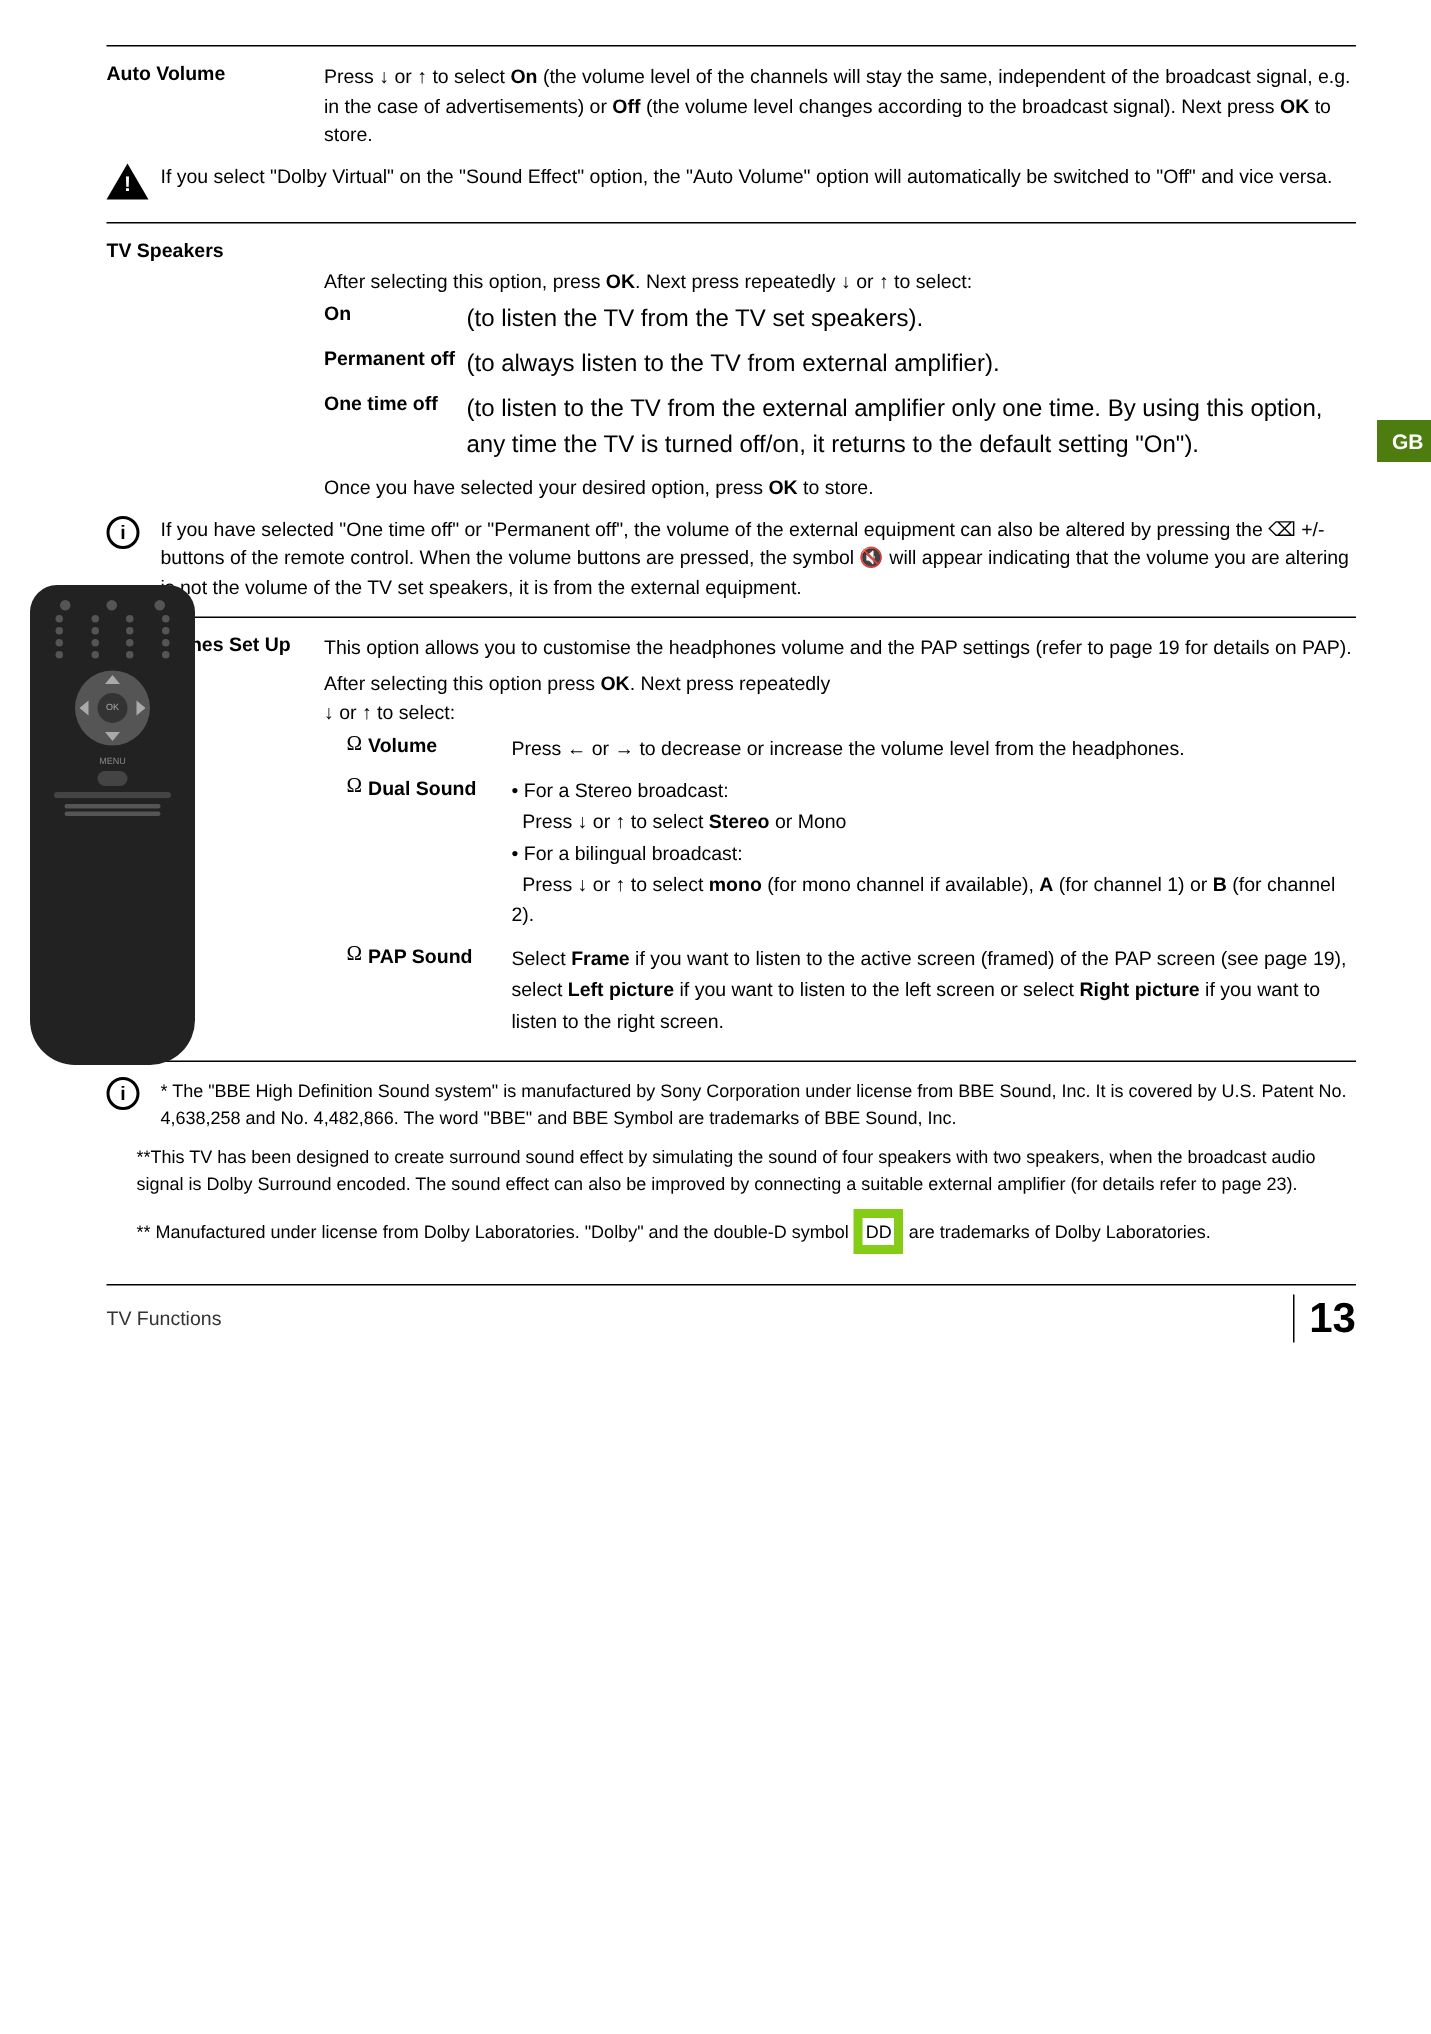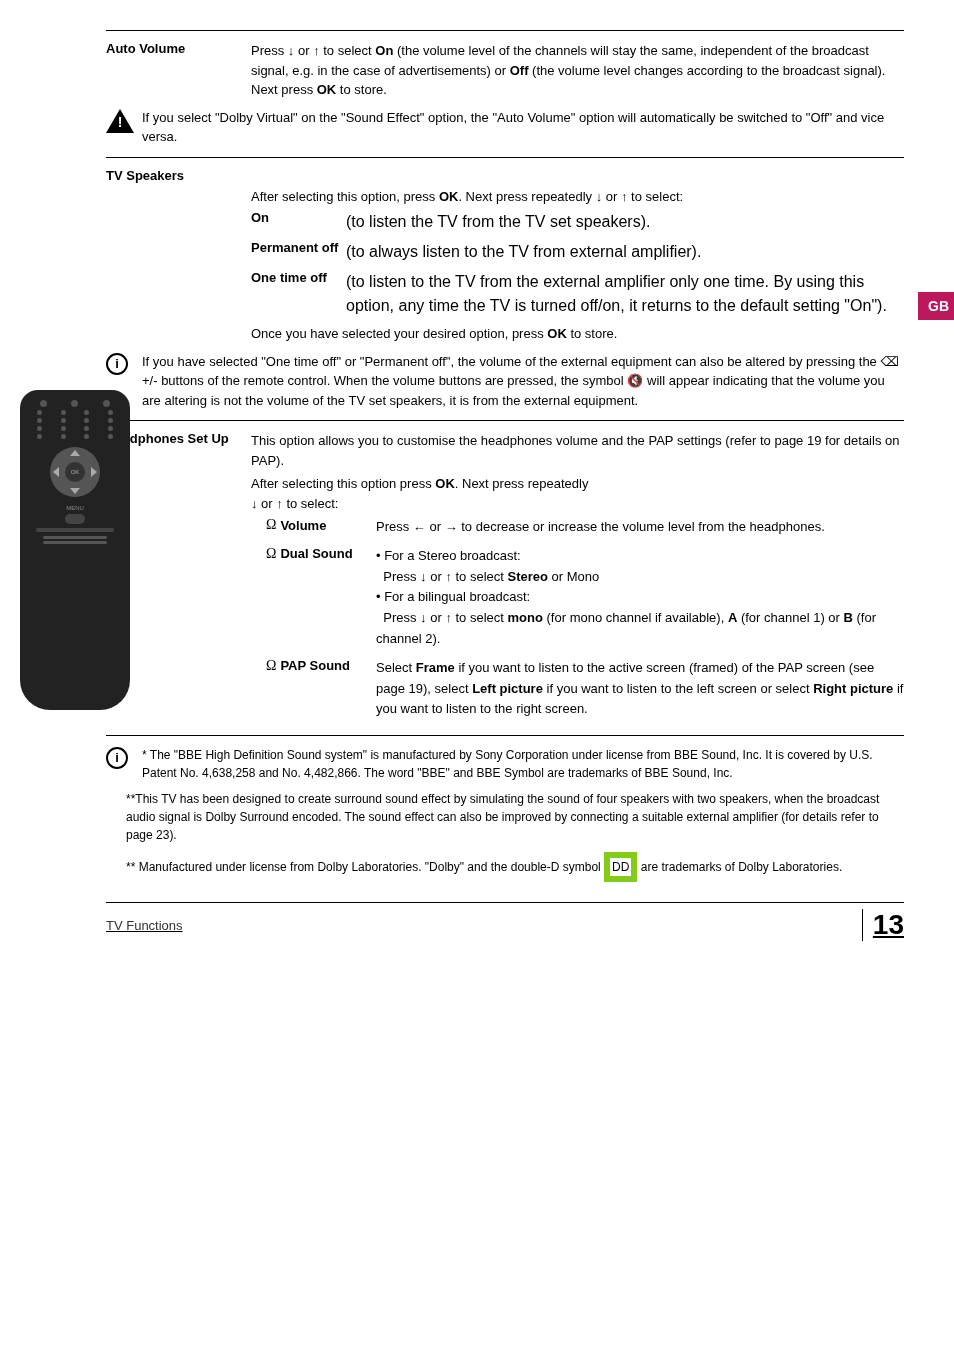--- a/index.html
+++ b/index.html
@@ -14,31 +14,31 @@
     }
     .page {
       width: 954px;
       min-height: 1356px;
       padding: 20px 0;
       position: relative;
     }
     .gb-tab {
       position: absolute;
       right: 0;
-      top: 292px;
-      background: #be185d;
+      top: 280px;
+      background: #4d7c0f;
       color: #fff;
       font-weight: bold;
       font-size: 14px;
       padding: 6px 10px;
       width: 36px;
       text-align: center;
     }
     .content-area {
-      margin-left: 106px;
+      margin-left: 71px;
       margin-right: 50px;
     }
     hr.section-divider {
       border: none;
       border-top: 1px solid #000;
       margin: 10px 0;
     }
 
     
     .remote-container {
@@ -268,21 +268,20 @@
       margin-bottom: 8px;
       margin-left: 20px;
     }
     .page-footer {
       display: flex;
       justify-content: space-between;
       align-items: center;
       border-top: 1px solid #000;
       margin-top: 20px;
       padding-top: 6px;
-      text-decoration: underline;
     }
     .page-footer-label {
       font-size: 13px;
       color: #333;
     }
     .page-footer-num {
       font-size: 28px;
       font-weight: bold;
       border-left: 1px solid #000;
       padding-left: 10px;

